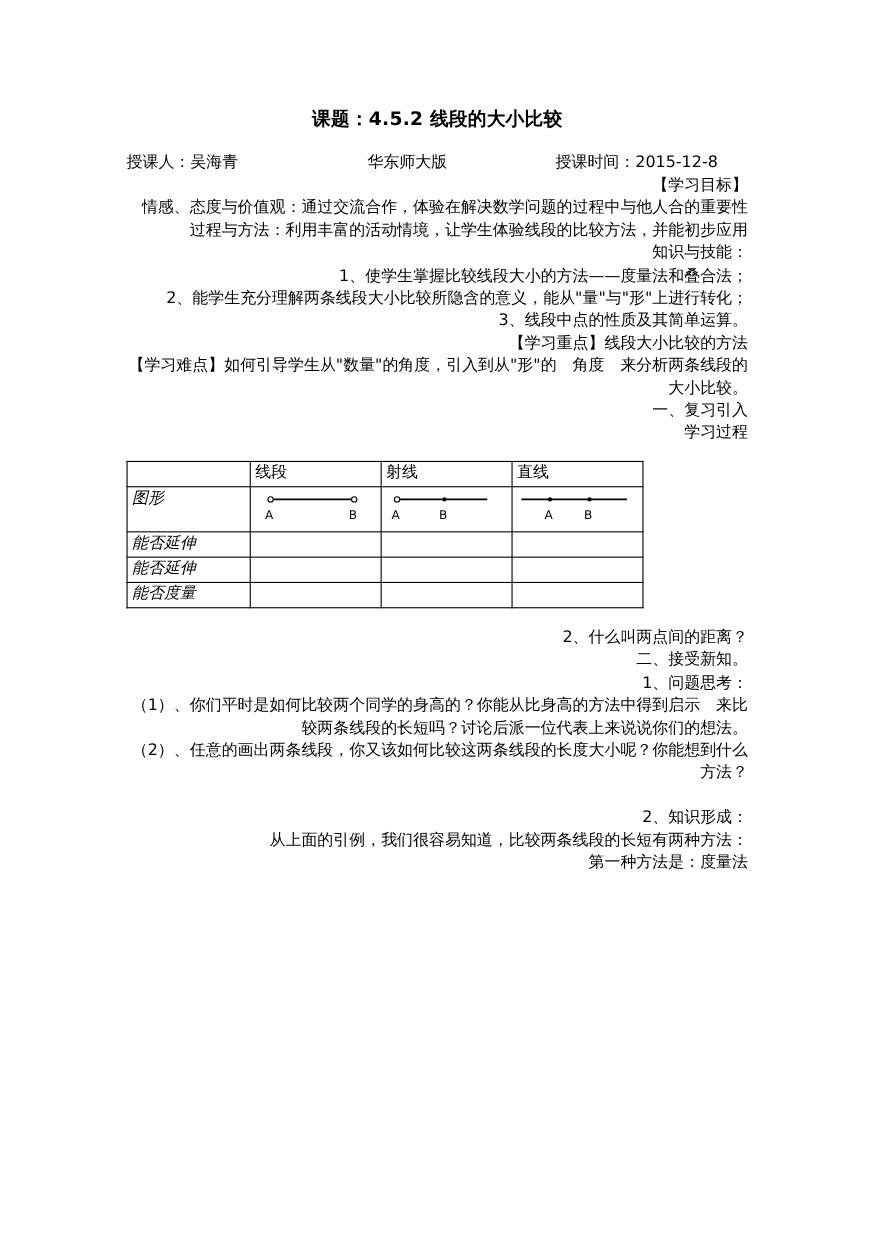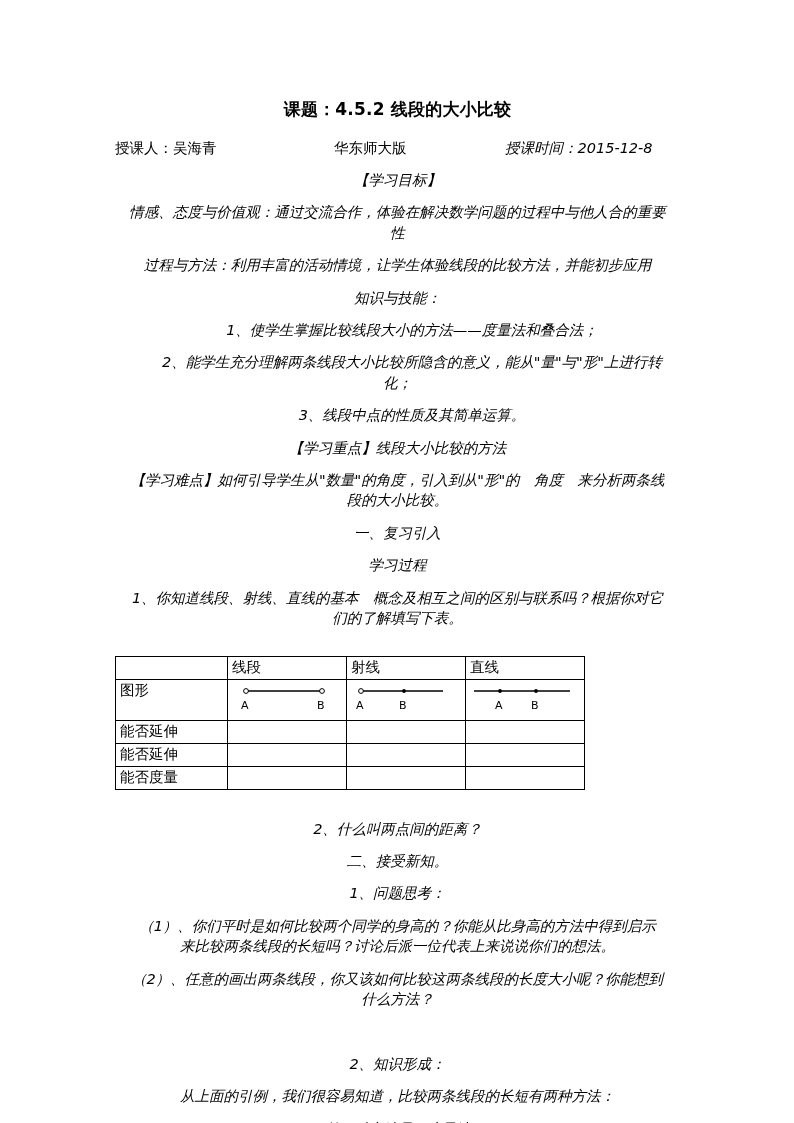--- a/index.html
+++ b/index.html
@@ -41,30 +41,29 @@
     display: block;
     position: relative;
     height: 20px;
     font-size: 14.5px;
     line-height: 20px;
     margin-bottom: 1px;
     white-space: nowrap;
   }
   .meta-teacher { position: absolute; left: 0; top: 0; }
   .meta-edition { position: absolute; left: 199px; top: 0; margin-left: 20px; }
-  .meta-date    { position: absolute; left: 390px; top: 0; font-style: italic; }
+  .meta-date    { position: absolute; left: 390px; top: 0; }
 
   p.line {
-    margin: 12px;
+    margin: 0;
     font-size: 14.5px;
     line-height: 20.4px;
     letter-spacing: 0px;
-    text-align: center;
+    text-align: right;
     word-break: break-all;
-    font-style: italic;
   }
   .blank-line { height: 20.4px; }
   .sp-table-top { height: 15px; }
   .sp-table-bottom { height: 17px; }
 
   
   table.concept-table {
     border-collapse: collapse;
     width: 442px;
     table-layout: fixed;
@@ -72,21 +71,21 @@
     border-radius: 16px;
   }
   table.concept-table td {
     border: 1px solid #000000;
     font-size: 14.5px;
     line-height: 19px;
     padding: 1px 2px 1px 4px;
     vertical-align: top;
     height: 20px;
   }
-  table.concept-table td.label-cell { width: 105px; }
+  table.concept-table td.label-cell { width: 105px; font-style: italic; }
   table.concept-table td.data-cell  { width: 112px; }
   table.concept-table tr.fig-row td { height: 38px; vertical-align: middle; padding: 0; }
   table.concept-table tr.fig-row td.label-cell {
     vertical-align: top;
     padding: 1px 2px 1px 4px;
   }
   .fig-wrap {
     position: relative;
     width: 100%;
     height: 36px;
@@ -124,21 +123,20 @@
     <p class="line"> 情感、态度与价值观：通过交流合作，体验在解决数学问题的过程中与他人合的重要性</p>
     <p class="line">过程与方法：利用丰富的活动情境，让学生体验线段的比较方法，并能初步应用</p>
     <p class="line">知识与技能：</p>
     <p class="line">　　1、使学生掌握比较线段大小的方法——度量法和叠合法；</p>
     <p class="line">　　2、能学生充分理解两条线段大小比较所隐含的意义，能从"量"与"形"上进行转化；</p>
     <p class="line">　　3、线段中点的性质及其简单运算。</p>
     <p class="line">【学习重点】线段大小比较的方法</p>
     <p class="line">【学习难点】如何引导学生从"数量"的角度，引入到从"形"的　角度　来分析两条线段的大小比较。</p>
     <p class="line">一、复习引入</p>
     <p class="line">学习过程</p>
-    <p class="line">1、你知道线段、射线、直线的基本　概念及相互之间的区别与联系吗？根据你对它们的了解填写下表。</p>
 
     <div class="sp-table-top"></div>
 
     <table class="concept-table">
       <tbody>
         <tr>
           <td class="label-cell"></td>
           <td class="data-cell">线段</td>
           <td class="data-cell">射线</td>
           <td class="data-cell">直线</td>

